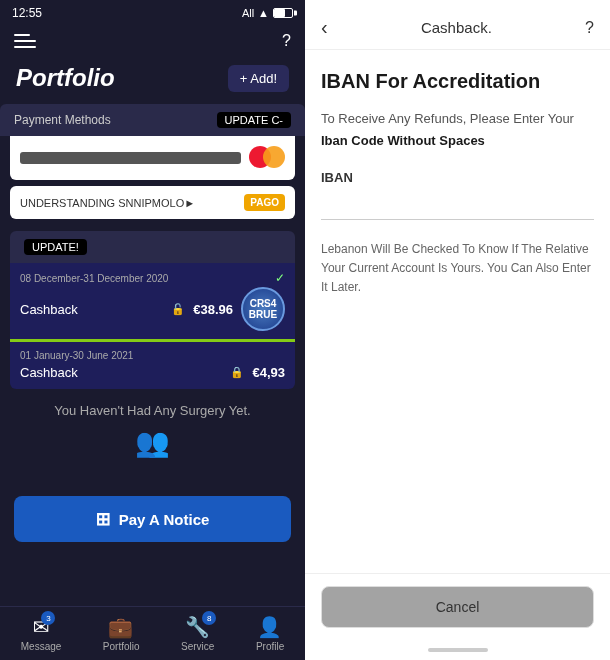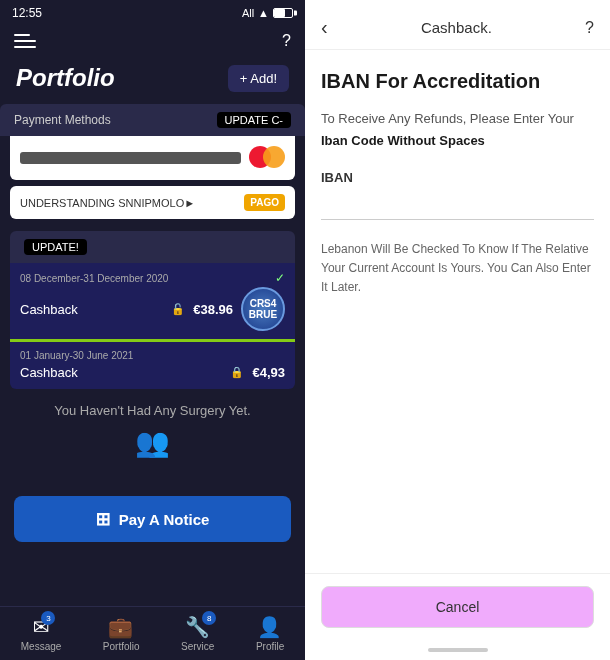--- a/index.html
+++ b/index.html
@@ -426,21 +426,21 @@
       padding: 12px 16px;
       border-top: 1px solid #eee;
       display: flex;
       gap: 10px;
     }
     .cancel-btn {
       flex: 1;
       padding: 12px;
       border: 1.5px solid #ddd;
       border-radius: 8px;
-      background: #f0abfc;
+      background: #a3a3a3;
       color: #333;
       font-size: 14px;
       font-weight: 500;
       cursor: pointer;
     }
     .go-on-btn {
       flex: 1;
       padding: 12px;
       border: none;
       border-radius: 8px;

